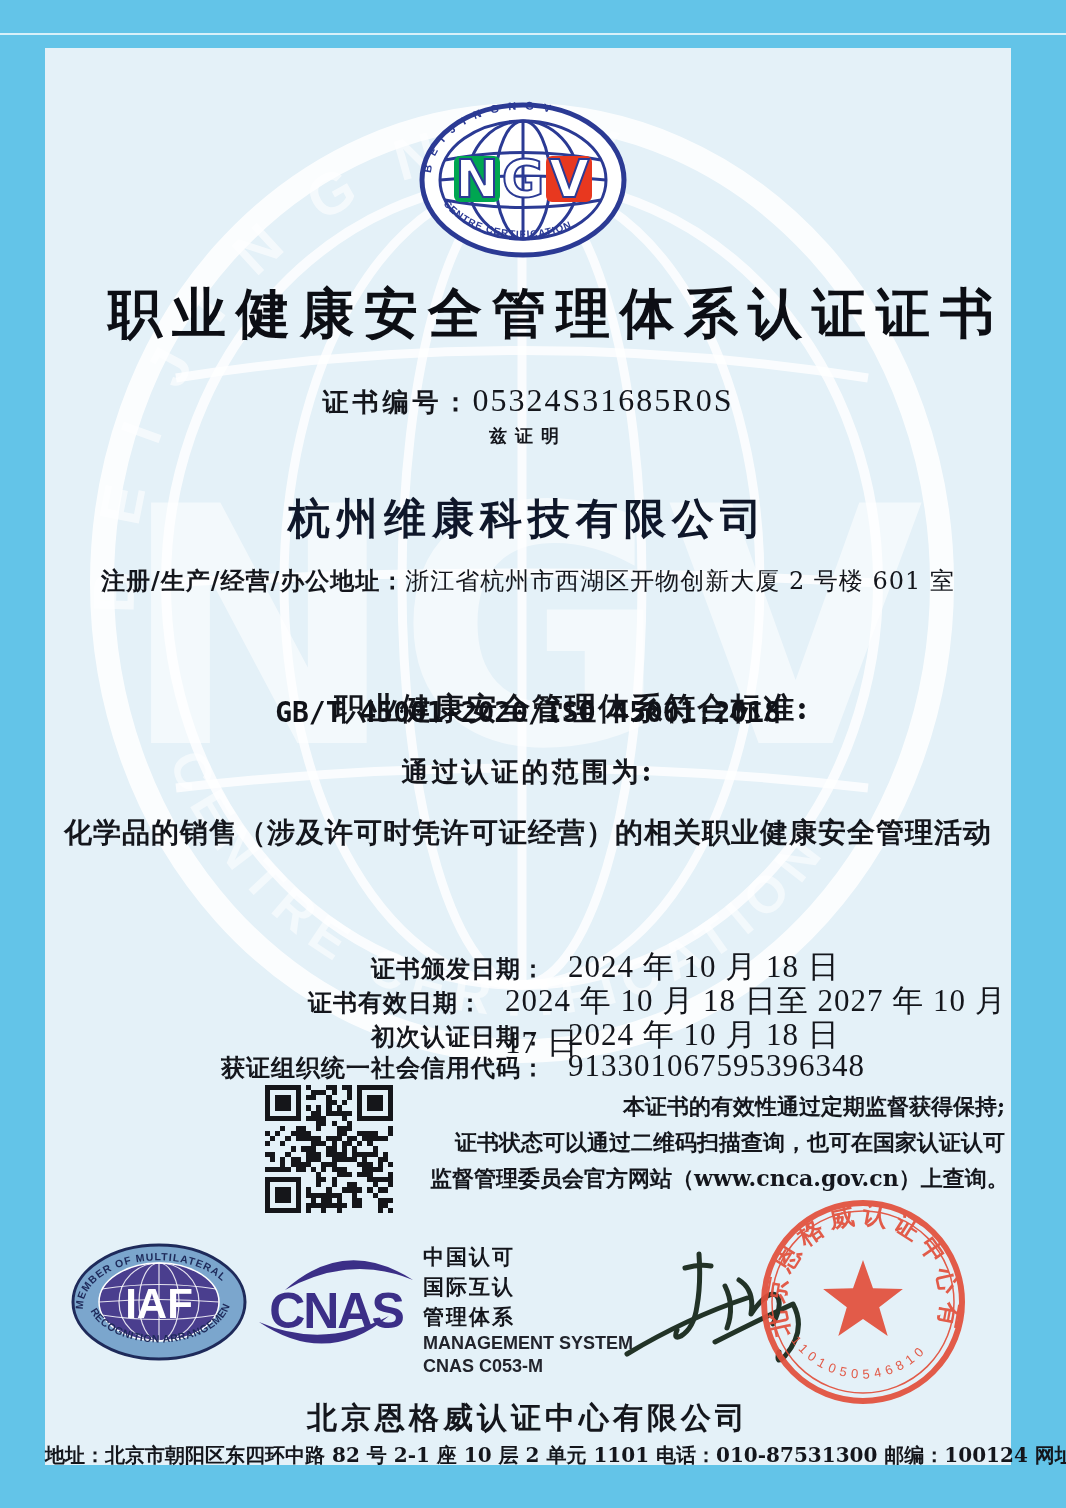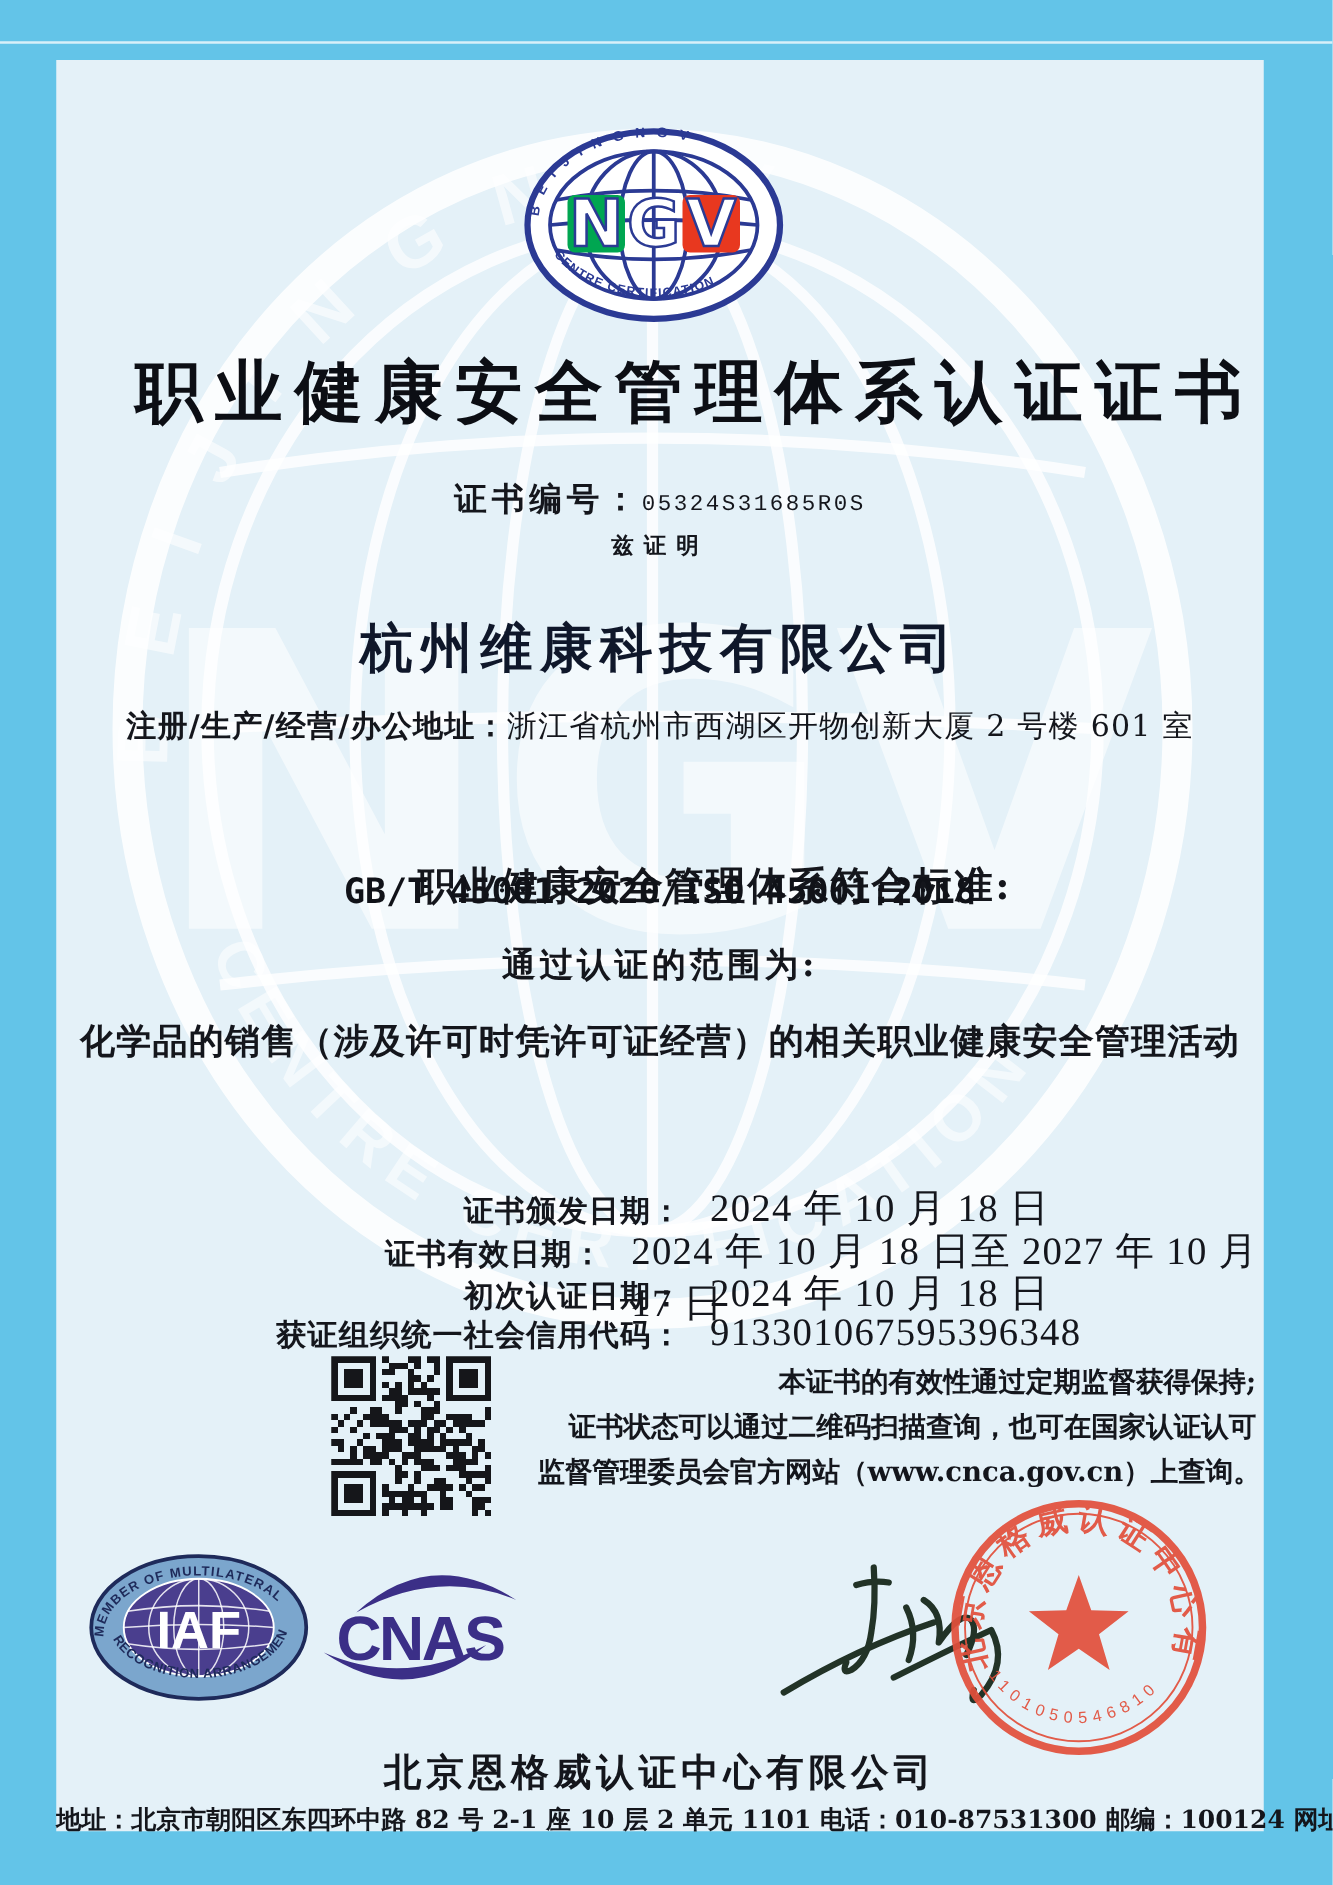--- a/index.html
+++ b/index.html
@@ -12,21 +12,21 @@
   .scan-line{position:absolute;left:0;top:33px;width:100%;height:2px;background:rgba(255,255,255,.75);}
   .page{
     position:absolute;left:45px;top:48px;width:966px;height:1417px;
     background:#e4f1f8;
   }
   .wm{position:absolute;left:0;top:0;pointer-events:none;}
   .row{position:absolute;left:0;width:100%;text-align:center;white-space:nowrap;}
   .title{top:230px;font-size:54px;font-weight:700;letter-spacing:10px;color:#0c0e14;margin-left:28px;}
   .certno{top:334px;font-size:26px;letter-spacing:1px;}
   .certno .lbl{font-weight:700;letter-spacing:4px;}
-  .certno .val{font-family:Liberation Mono, monospace;font-size:18px;letter-spacing:2px;}
+  .certno .val{font-family:Liberation Serif, serif;font-size:32px;letter-spacing:2px;}
   .attest{top:376px;font-size:18px;font-weight:700;letter-spacing:8px;}
   .company{top:443px;font-size:42px;font-weight:700;letter-spacing:6px;color:#0f172a;}
   .address{top:517px;font-size:24px;letter-spacing:1px;}
   .address .lbl{font-weight:700;}
   .stdhead{top:640px;font-size:31px;font-weight:700;letter-spacing:2px;padding-left:44px;}
   .stdcode{top:648px;font-size:28px;font-weight:700;font-family:"DejaVu Sans Mono",monospace;letter-spacing:0px;color:#101218;}
   .scopeintro{top:706px;font-size:27px;font-weight:700;letter-spacing:3px;}
   .scope{top:766px;font-size:28px;font-weight:700;letter-spacing:1px;}
   .dates{position:absolute;left:0;top:898px;width:100%;}
   .drow{display:flex;align-items:baseline;height:34px;margin-left:31px;}
@@ -405,20 +405,27 @@
       <textPath href="#iafBot" startOffset="2%">RECOGNITION ARRANGEMENT</textPath>
     </text>
   </svg>
 
   <svg class="cnas" width="162" height="104" viewBox="0 0 162 104">
     <path d="M 30,40 Q 90,-14 158,30 Q 95,4 30,40 Z" fill="#3b2f87"></path>
     <path d="M 4,72 Q 68,100 134,66 Q 72,118 4,72 Z" fill="#3b2f87"></path>
     <text x="81" y="78" text-anchor="middle" font-family="Liberation Sans, sans-serif" font-weight="bold" font-size="50" letter-spacing="-2" fill="#3b2f87">CNAS</text>
   </svg>
 
+  <div class="cnastext">
+    <div class="cjk">中国认可</div>
+    <div class="cjk">国际互认</div>
+    <div class="cjk">管理体系</div>
+    <div class="en">MANAGEMENT SYSTEM</div>
+    <div class="en">CNAS C053-M</div>
+  </div>
 
   <svg class="signature" width="235" height="155" viewBox="0 0 235 155">
     <g fill="none" stroke="#223327" stroke-width="5" stroke-linecap="round" stroke-linejoin="round">
       <path d="M 88,22 q 14,-4 26,-2"></path>
       <path d="M 102,8 q 2,30 -2,52 q -3,22 -16,30 q -8,4 -4,-6"></path>
       <path d="M 30,108 Q 90,72 150,52"></path>
       <path d="M 128,40 q 10,20 2,42"></path>
       <path d="M 142,34 q 16,10 12,34 q 18,-26 26,-18 q 6,8 -4,28"></path>
       <path d="M 118,96 Q 170,70 196,58 q 14,26 -8,52 q -10,10 -6,-4"></path>
     </g>

